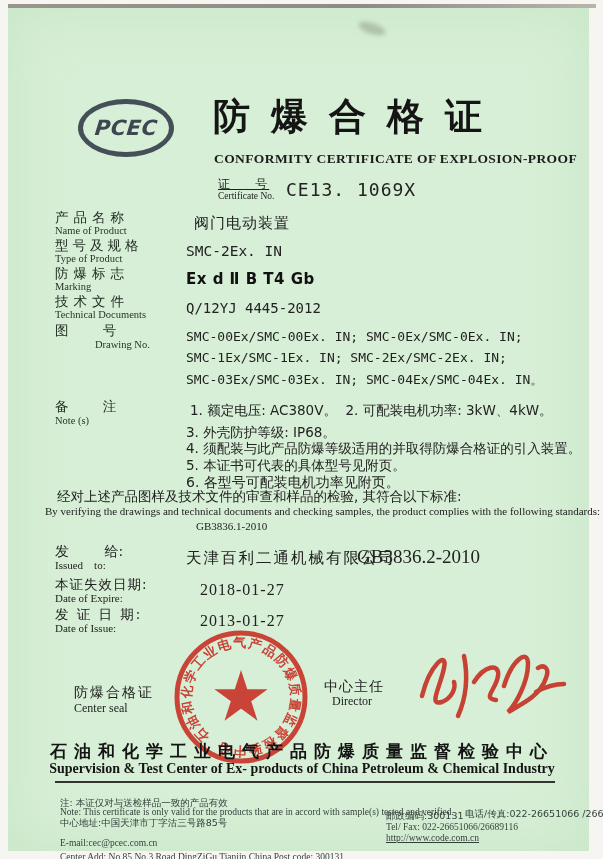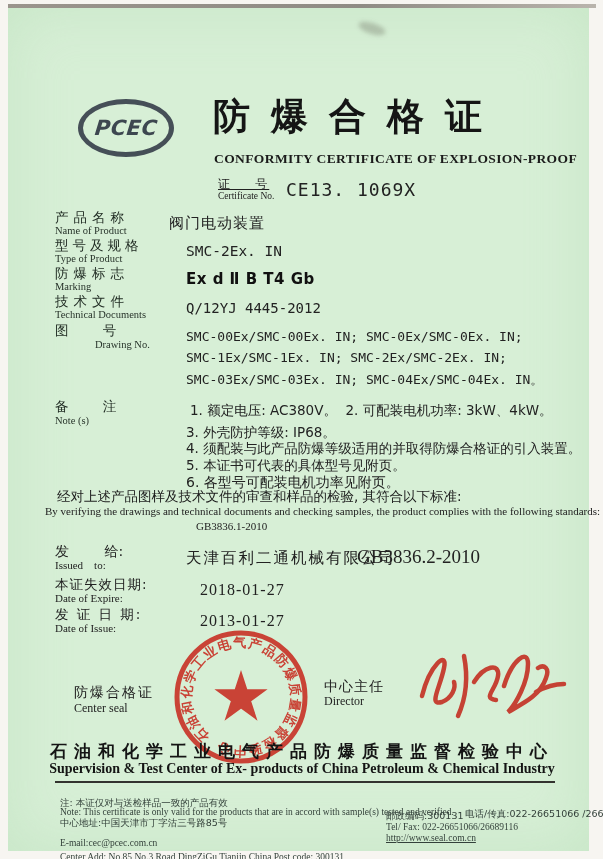--- a/index.html
+++ b/index.html
@@ -58,21 +58,21 @@
 </div>
 <div class="abs title zh">防爆合格证</div>
 <div class="abs subtitle sr">CONFORMITY CERTIFICATE OF EXPLOSION-PROOF</div>
 
 <div class="abs zh" style="left:218px;top:176px;font-size:12px;letter-spacing:2px;text-decoration:underline;">证    号</div>
 <div class="abs sr" style="left:218px;top:191px;font-size:9.5px;">Certificate No.</div>
 <div class="abs mn" style="left:286px;top:179px;font-size:18px;letter-spacing:1px;">CE13. 1069X</div>
 
 <div class="abs zh lblzh" style="left:55px;top:209px;">产品名称</div>
 <div class="abs sr lblen" style="left:55px;top:225px;">Name of Product</div>
-<div class="abs zh val" style="left:169px;top:214px;letter-spacing:1px;text-align:right;">阀门电动装置</div>
+<div class="abs zh val" style="left:194px;top:214px;letter-spacing:1px;text-align:right;">阀门电动装置</div>
 
 <div class="abs zh lblzh" style="left:55px;top:237px;letter-spacing:4px;">型号及规格</div>
 <div class="abs sr lblen" style="left:55px;top:253px;">Type of Product</div>
 <div class="abs mn" style="left:186px;top:243px;font-size:14.5px;">SMC-2Ex. IN</div>
 
 <div class="abs zh lblzh" style="left:55px;top:265px;">防爆标志</div>
 <div class="abs sr lblen" style="left:55px;top:281px;">Marking</div>
 <div class="abs zh" style="left:186px;top:270px;font-size:15px;font-weight:bold;letter-spacing:.5px;color:#111;">Ex d Ⅱ B T4 Gb</div>
 
 <div class="abs zh lblzh" style="left:55px;top:293px;">技术文件</div>
@@ -118,21 +118,21 @@
   <path d="M70,43 L86.5,93.7 L43.4,62.3 L96.6,62.3 L53.5,93.7 Z" fill="#c9362a" fill-rule="nonzero"></path>
   <defs>
     <path id="ringPath" d="M39.2,109.4 A50,50 0 1 1 100.8,30.6 A50,50 0 1 1 39.2,109.4" fill="none"></path>
   </defs>
   <text font-size="13" font-weight="bold" fill="#c9362a" letter-spacing="1.5" font-family="DejaVu Sans, sans-serif">
     <textPath href="#ringPath" startOffset="0">石油和化学工业电气产品防爆质量监督检验中心</textPath>
   </text>
 </svg>
 
 <div class="abs zh" style="left:324px;top:678px;font-size:14px;letter-spacing:1px;">中心主任</div>
-<div class="abs sr" style="left:324px;top:694px;font-size:12px;">Director</div>
+<div class="abs sr" style="left:332px;top:694px;font-size:12px;">Director</div>
 
 <svg class="sig-svg" width="165" height="95" viewBox="0 0 165 95">
   <g fill="none" stroke="#c43427" stroke-width="4.5" stroke-linecap="round" opacity=".92">
     <path d="M14,58 C22,26 40,12 36,30 C32,50 20,68 34,64 C44,60 48,50 46,44"></path>
     <path d="M56,18 C60,38 58,60 50,78"></path>
     <path d="M66,44 C76,28 92,24 90,38 C88,52 74,60 88,62"></path>
     <path d="M96,48 C104,22 120,10 120,26 C120,44 108,66 100,74 C114,66 132,58 138,40 C142,30 136,26 130,30"></path>
     <path d="M128,54 C137,49 148,46 156,46"></path>
   </g>
 </svg>
@@ -143,13 +143,13 @@
 
 <div class="abs zh fine" style="left:60px;top:797px;">注: 本证仅对与送检样品一致的产品有效</div>
 <div class="abs sr fine" style="left:60px;top:807px;">Note: This certificate is only valid for the products that are in accord with sample(s) tested and verified.</div>
 <div class="abs zh fine" style="left:60px;top:817px;">中心地址:中国天津市丁字沽三号路85号</div>
 <div class="abs sr fine" style="left:60px;top:827px;margin-top:25px;">Center Add: No.85 No.3 Road DingZiGu Tianjin China Post code: 300131</div>
 <div class="abs sr fine" style="left:60px;top:838px;">E-mail:cec@pcec.com.cn</div>
 
 <div class="abs zh fine" style="left:386px;top:810px;">邮政编码:300131</div>
 <div class="abs zh fine" style="left:465px;top:808px;">电话/传真:022-26651066 /26689116</div>
 <div class="abs sr fine" style="left:386px;top:822px;">Tel/ Fax: 022-26651066/26689116</div>
-<div class="abs sr fine weblink" style="left:386px;top:833px;">http://www.seal.com.cn</div>
+<div class="abs sr fine weblink" style="left:386px;top:833px;">http://www.code.com.cn</div>
 
 </body></html>

